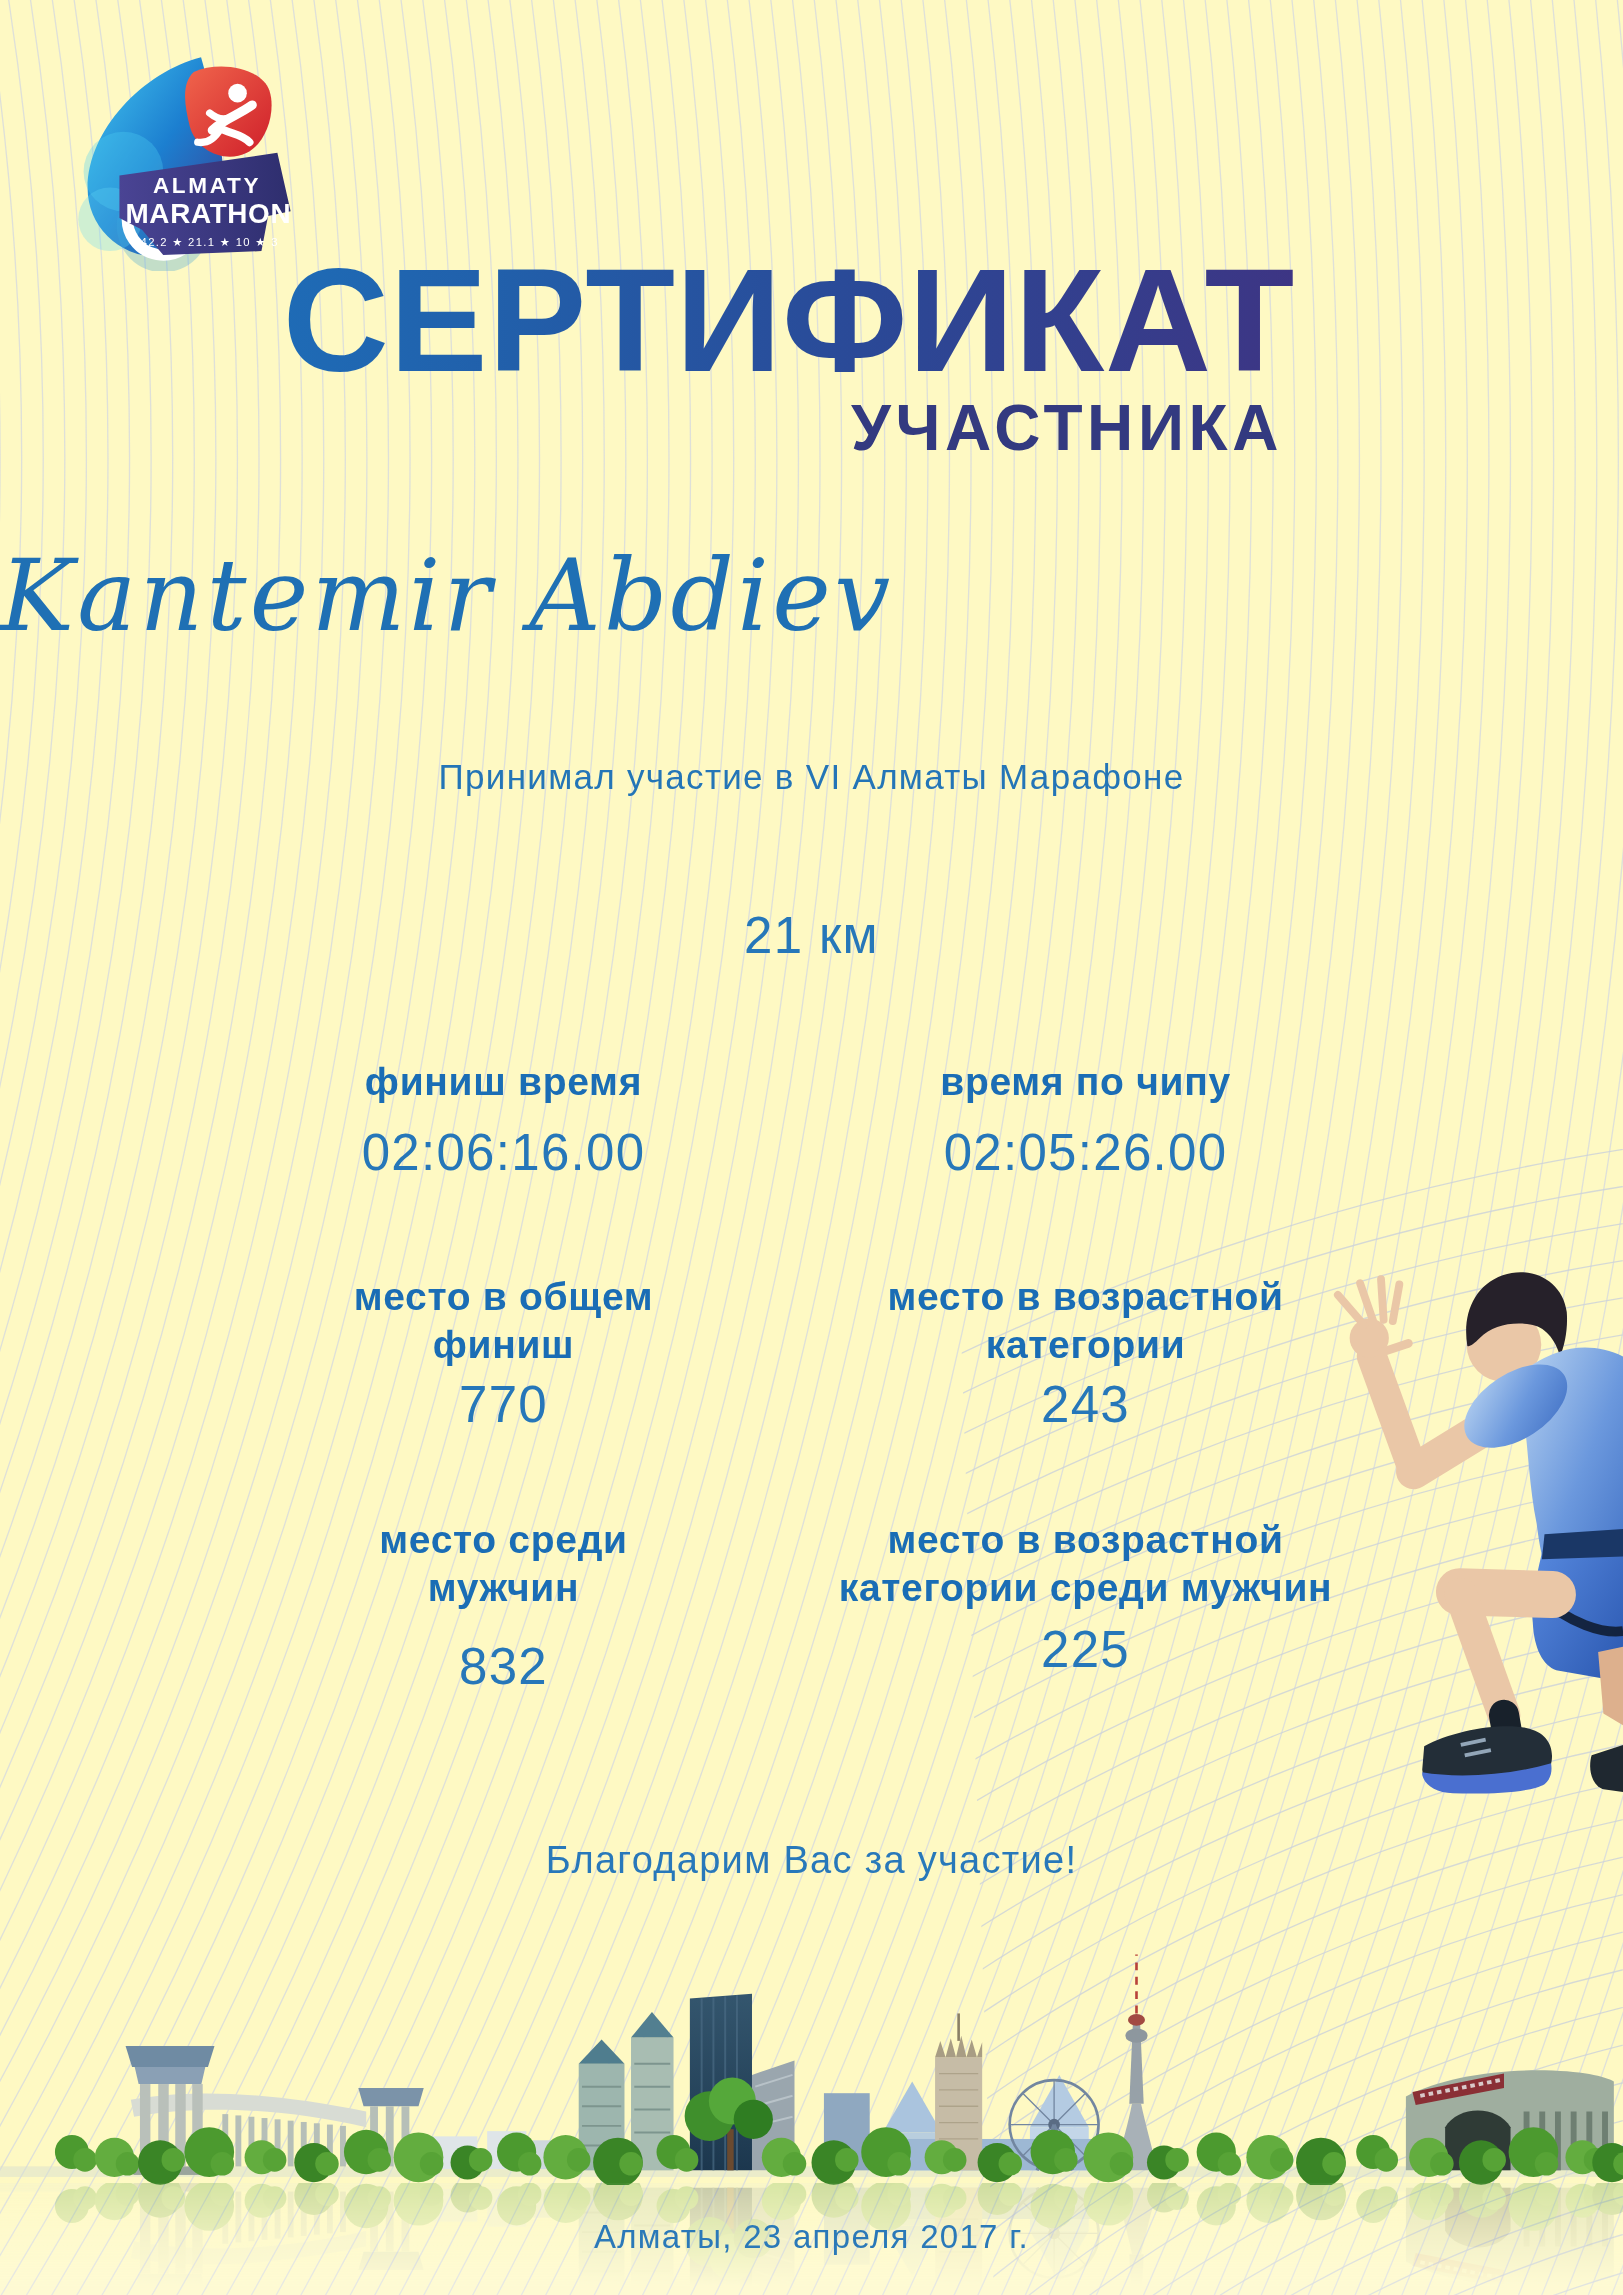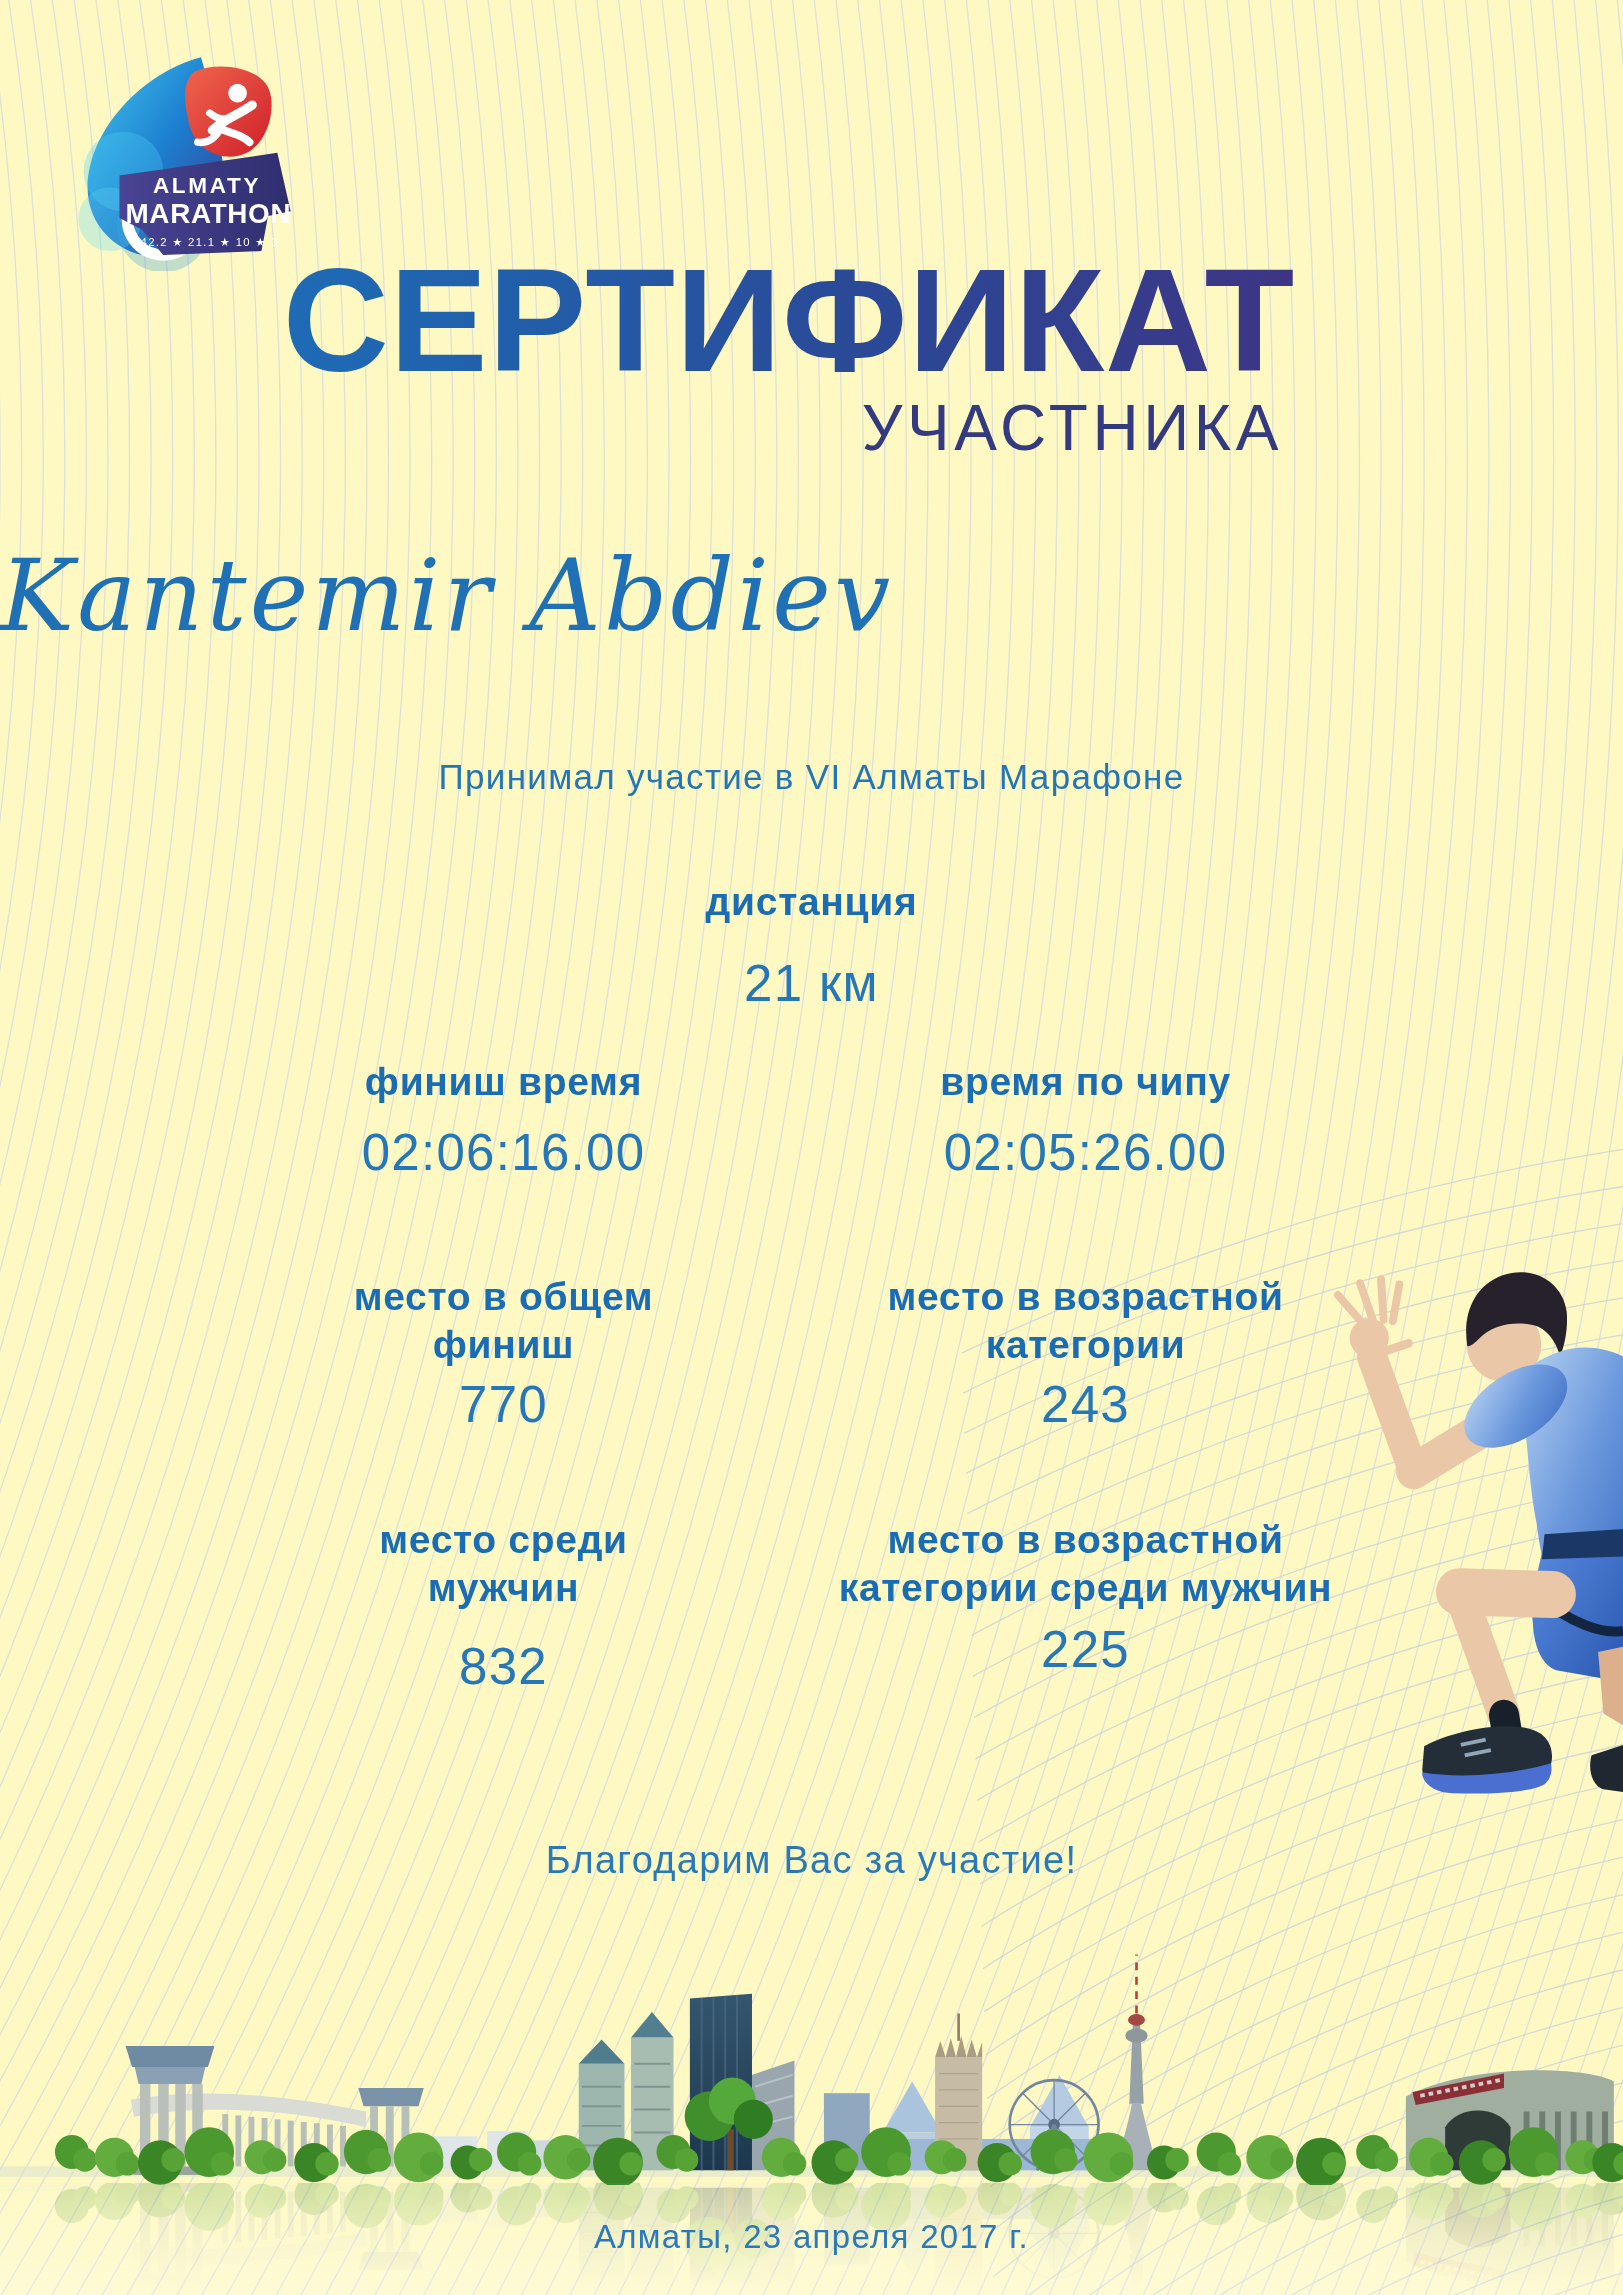--- a/index.html
+++ b/index.html
@@ -5,21 +5,21 @@
   html,body{margin:0;padding:0}
   .page{position:relative;width:1623px;height:2295px;background:#fef9c3;overflow:hidden;
         font-family:"Liberation Sans",sans-serif}
   .bg{position:absolute;left:0;top:0;width:1623px;height:2295px;z-index:0}
   .logo{position:absolute;left:62px;top:52px;width:229px;height:219px;z-index:2}
   .title-main{position:absolute;left:0;top:243px;width:1295px;text-align:right;line-height:1.05;
       font-size:147px;font-weight:bold;letter-spacing:0.7px;
       background:linear-gradient(90deg,#1b7ac4 0%,#2160ab 38%,#2b4896 68%,#3d3584 100%);
       -webkit-background-clip:text;background-clip:text;color:transparent;z-index:2}
   .title-sub{position:absolute;left:0;top:391px;width:1283px;text-align:right;
-      font-size:64px;font-weight:normal;letter-spacing:4.6px;color:#333a80;z-index:2}
+      font-size:64px;font-weight:bold;letter-spacing:4.6px;color:#333a80;z-index:2}
   .name{position:absolute;left:0;top:538px;width:100%;text-align:left;
       font-family:"DejaVu Serif",serif;font-style:italic;font-size:99px;
       color:#1f70b4;letter-spacing:3.3px;z-index:2}
   .event-line{position:absolute;left:0;top:757px;width:100%;text-align:center;
       font-size:35px;color:#2475b7;letter-spacing:1.3px;z-index:2}
   .stat{position:absolute;text-align:center;z-index:2}
   .stat-label{font-size:39px;font-weight:bold;color:#1a6db5;line-height:1.22;
       white-space:pre-line;letter-spacing:0.7px}
   .stat-value{font-size:51px;color:#2677b9;letter-spacing:1.3px}
   .s-distance{top:878px;left:0;width:1623px}   .s-distance .stat-value{margin-top:28px}
@@ -222,21 +222,20 @@
       <text x="220" y="292" text-anchor="middle" fill="#fff" font-size="17" letter-spacing="2" font-family="Liberation Sans,sans-serif">42.2 ★ 21.1 ★ 10 ★ 3</text>
     </svg>
   </div>
 
   <div class="title-main">СЕРТИФИКАТ</div>
   <div class="title-sub">УЧАСТНИКА</div>
   <div class="name">Kantemir Abdiev</div>
   <div class="event-line">Принимал участие в VI Алматы Марафоне</div>
 
   <div class="stat s-distance">
-    <div class="stat-label">дистанция</div>
     <div class="stat-value">21 км</div>
   </div>
   <div class="stat s-finish">
     <div class="stat-label">финиш время</div>
     <div class="stat-value">02:06:16.00</div>
   </div>
   <div class="stat s-chip">
     <div class="stat-label">время по чипу</div>
     <div class="stat-value">02:05:26.00</div>
   </div>

